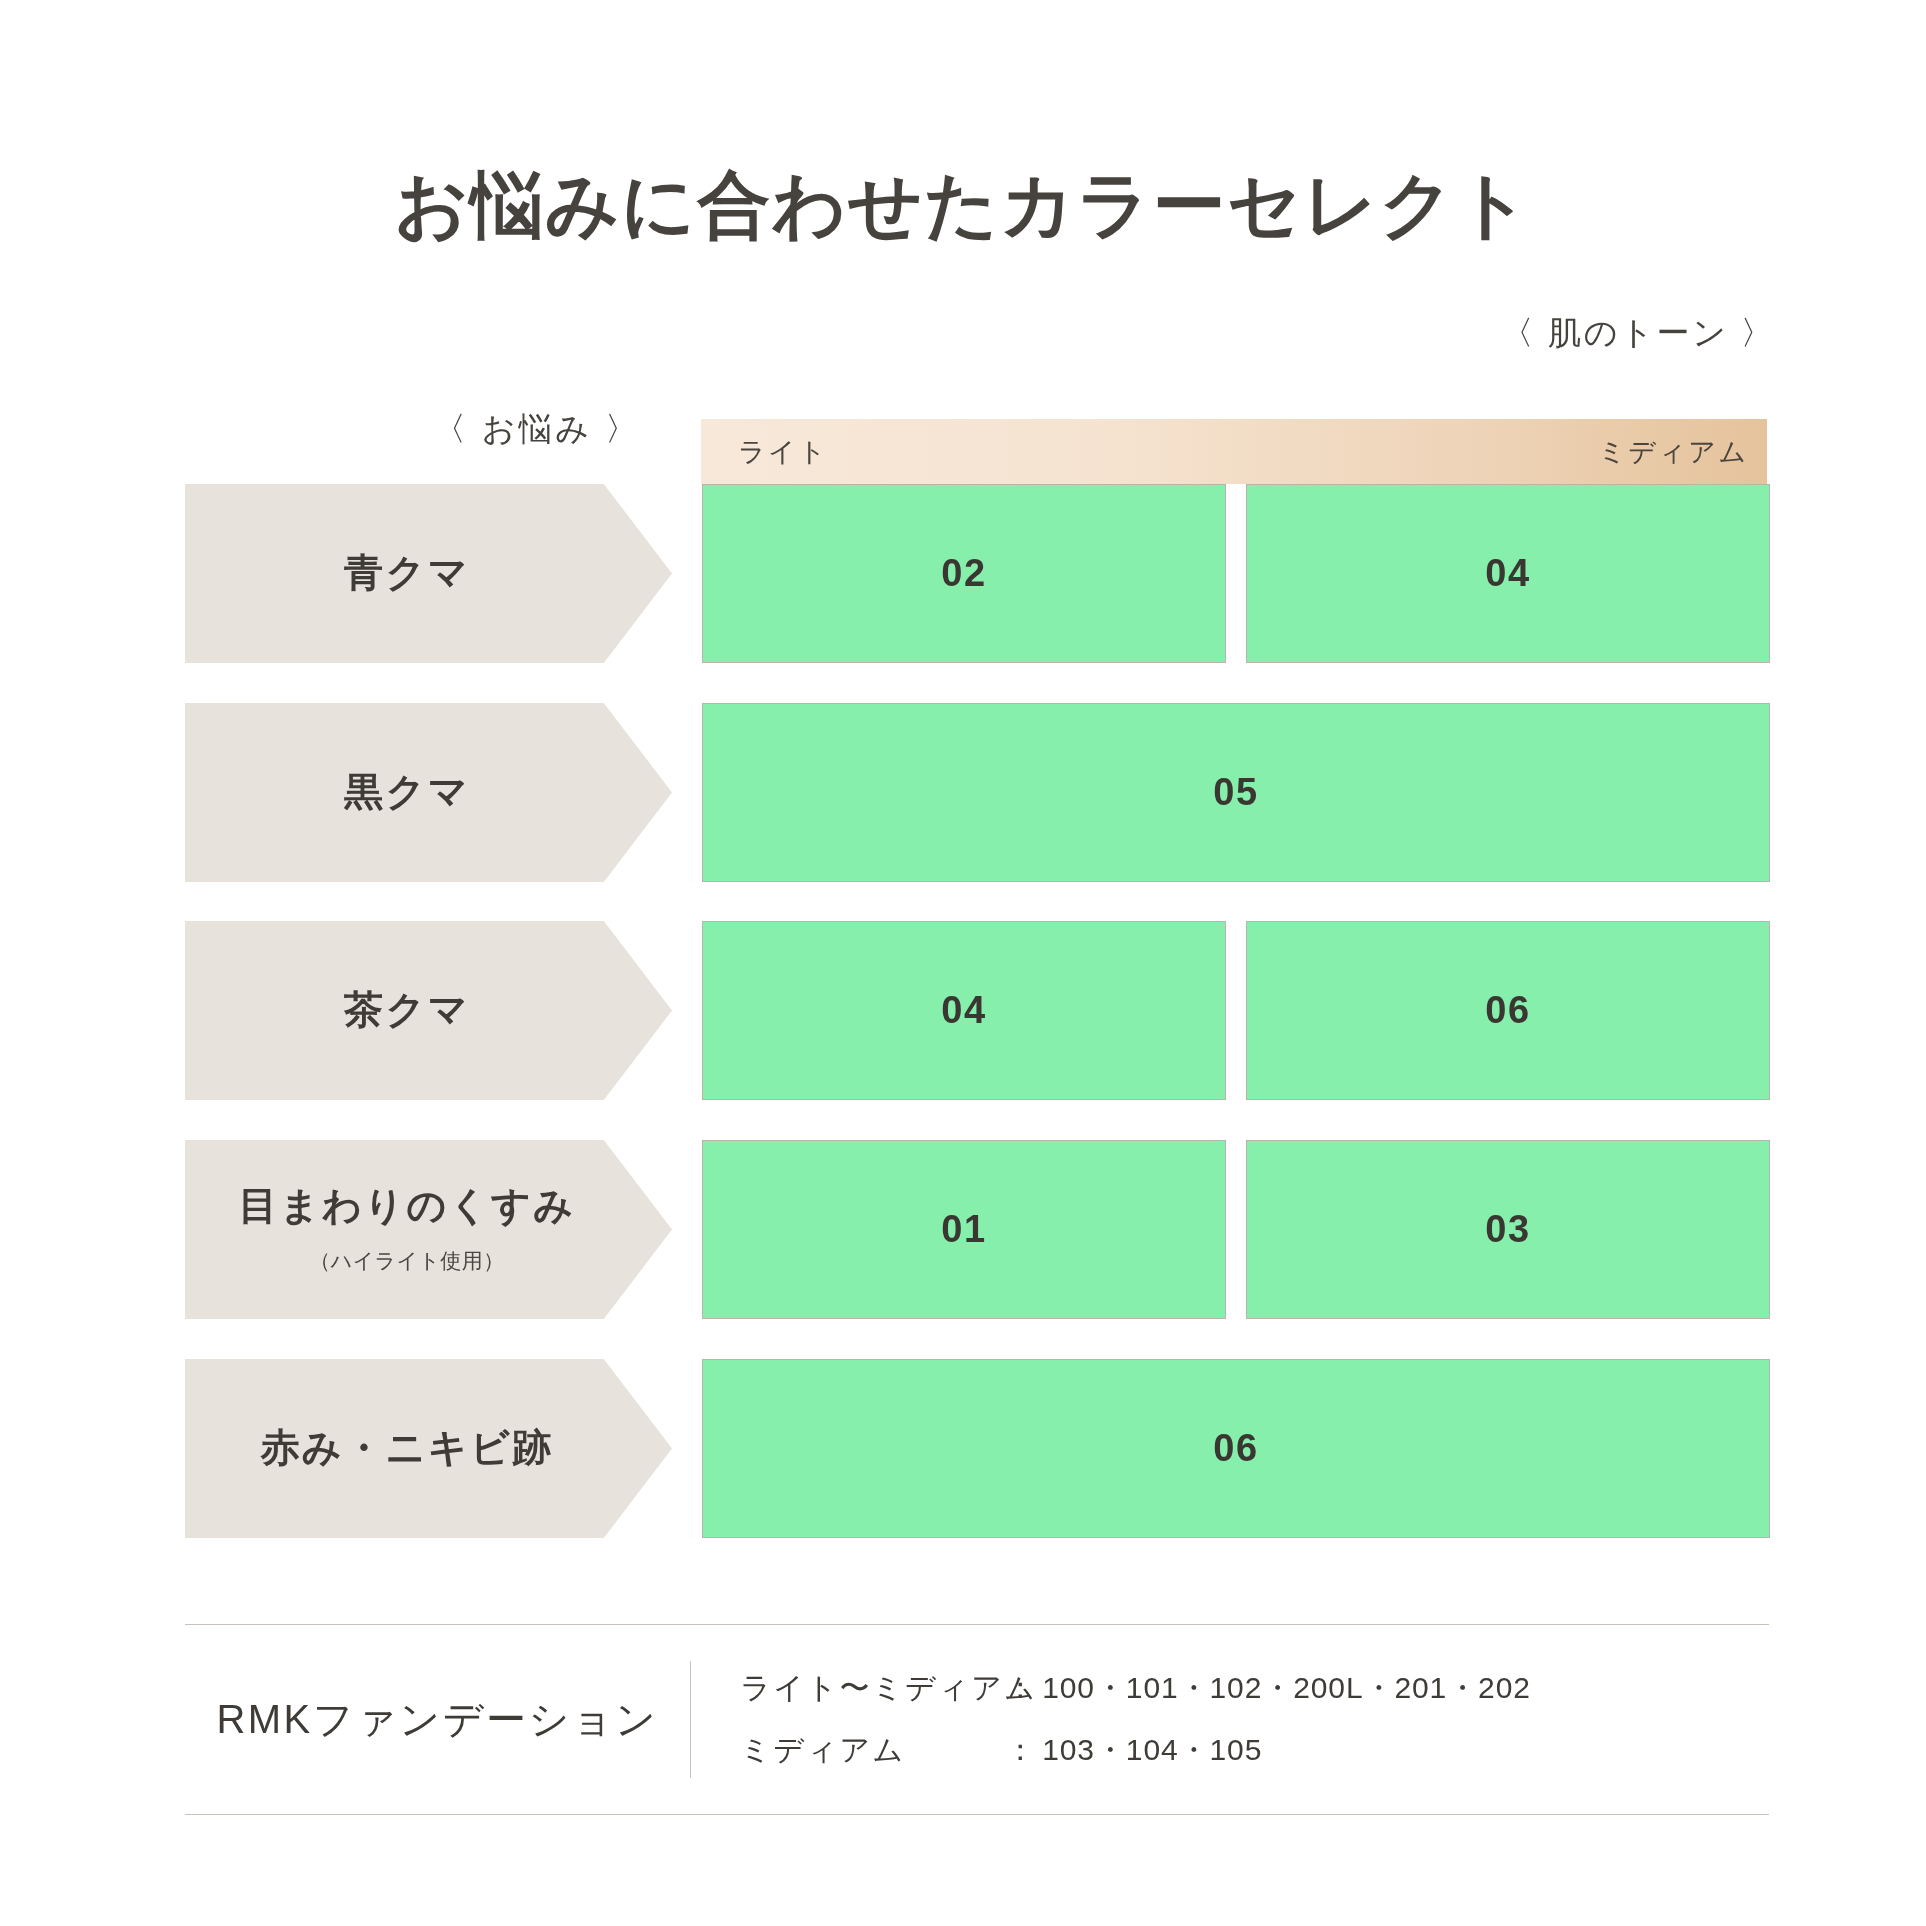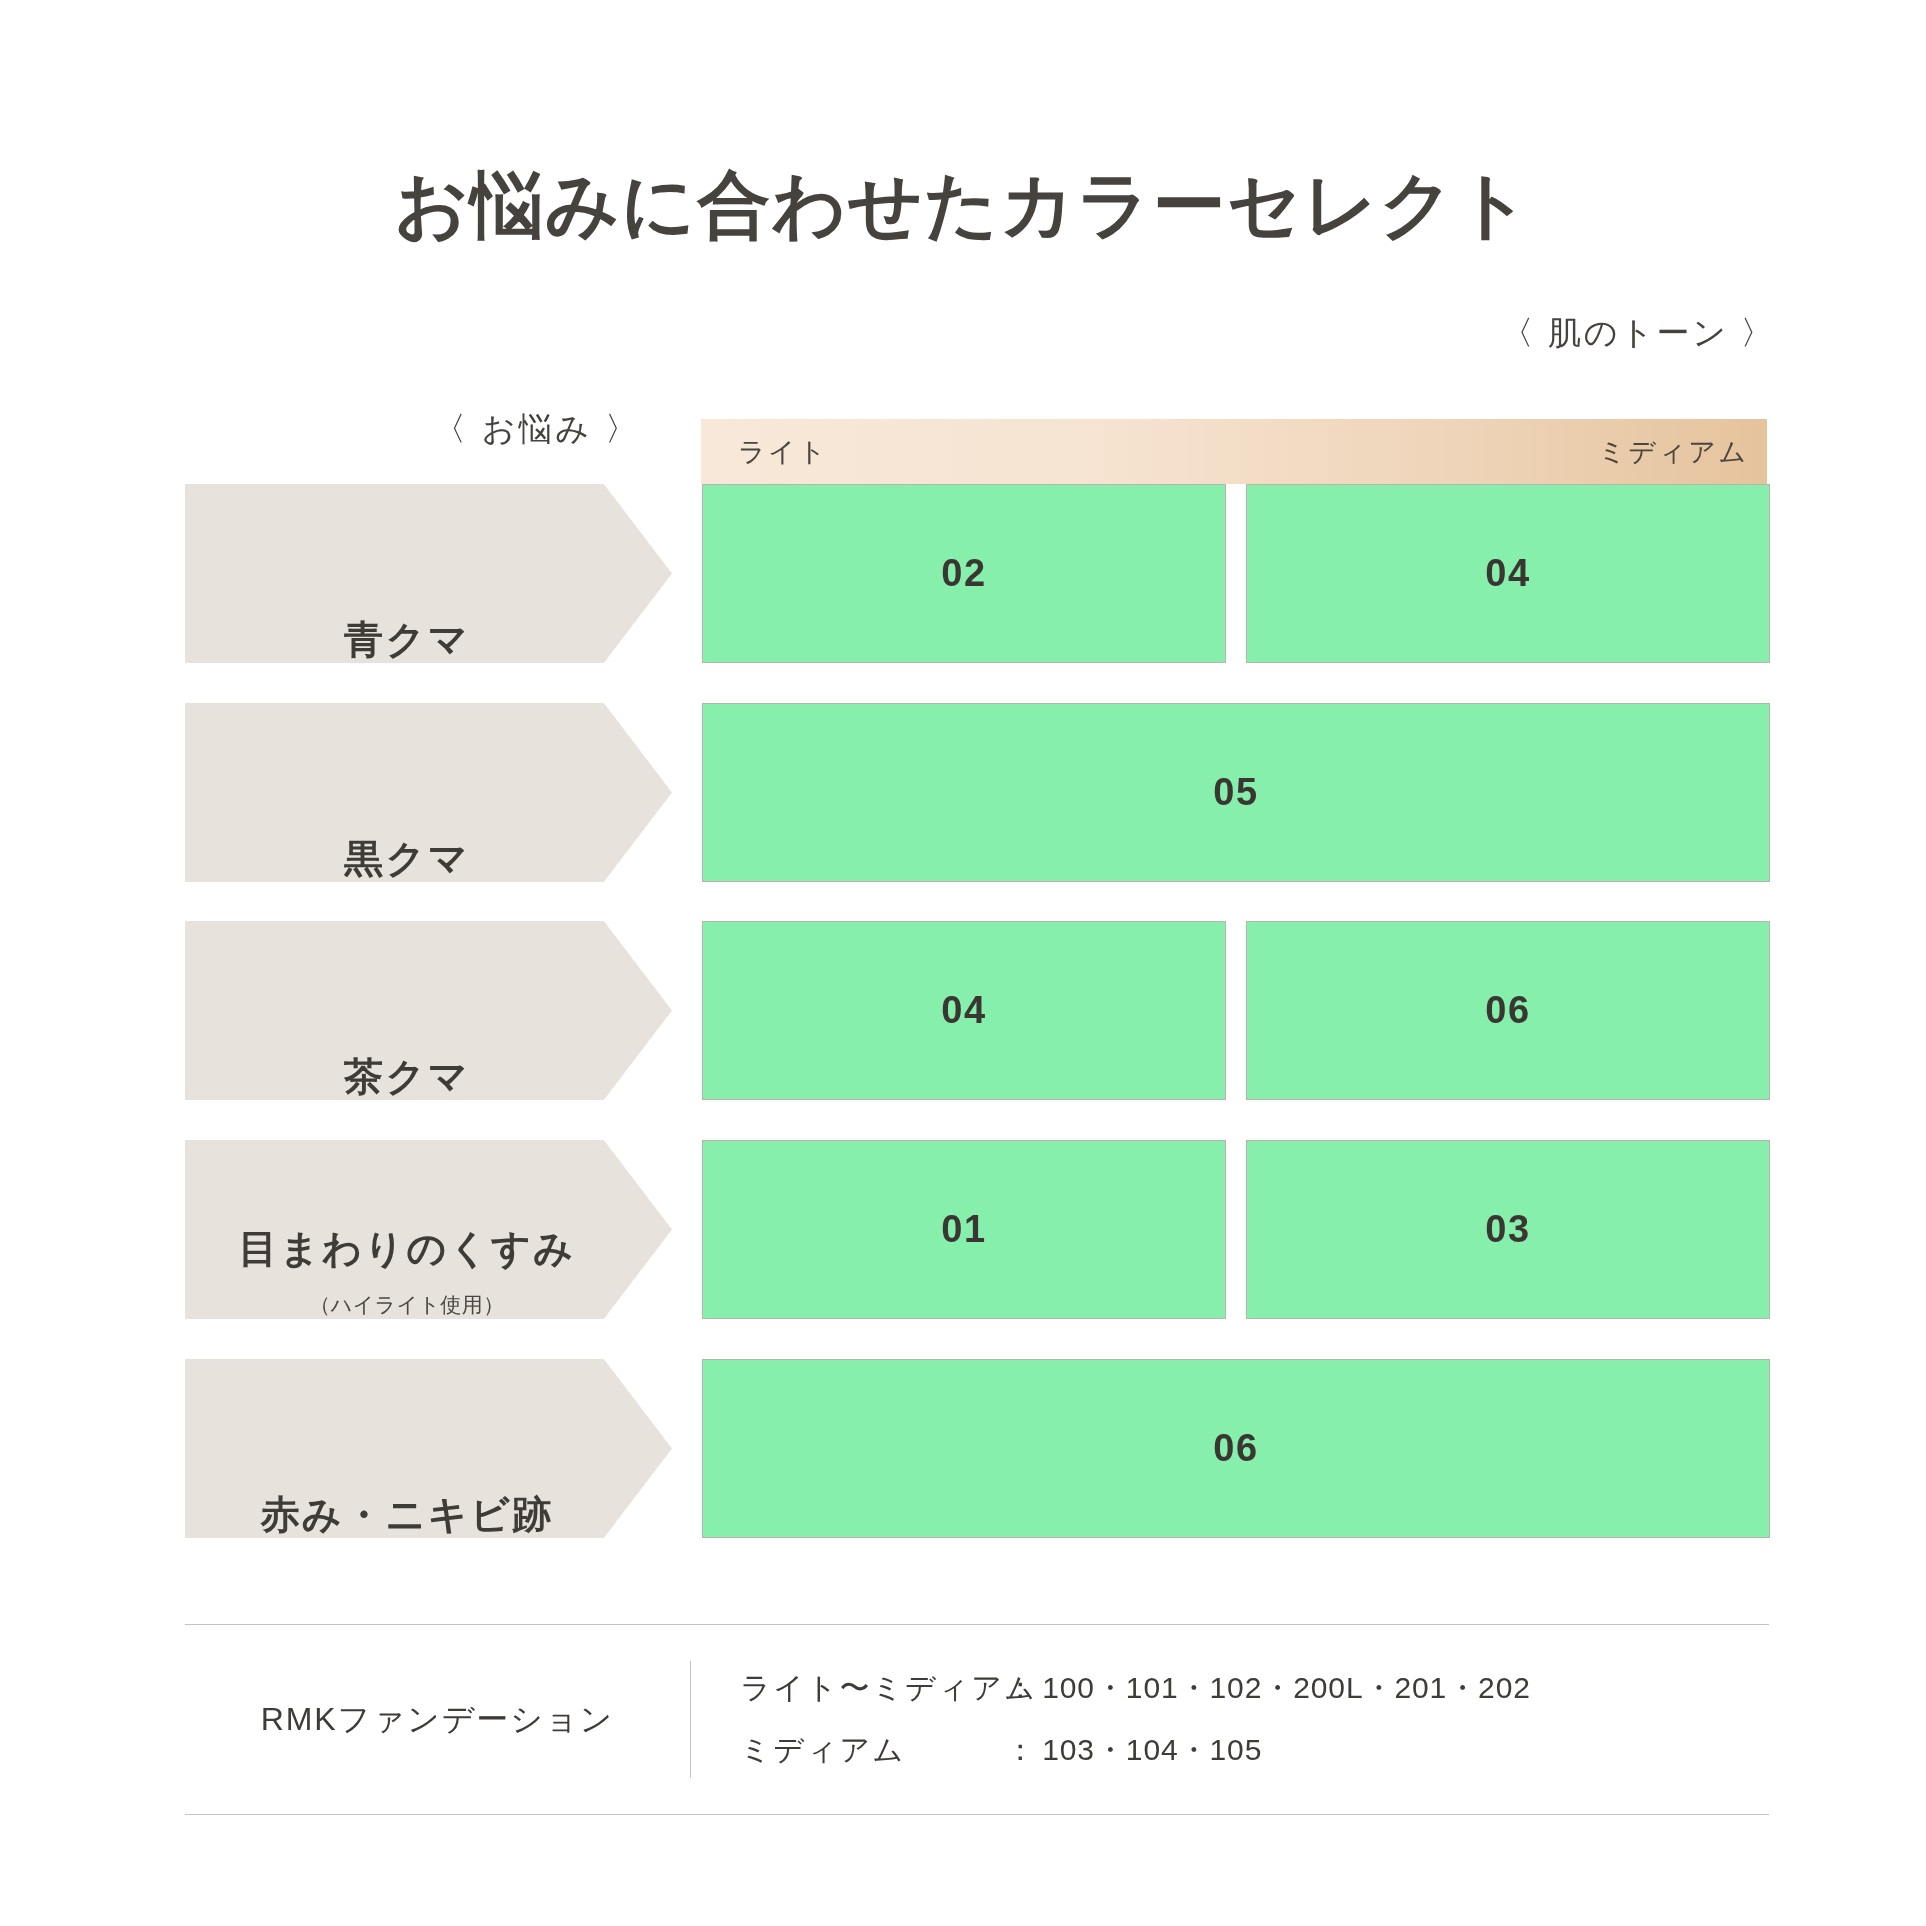--- a/index.html
+++ b/index.html
@@ -98,21 +98,21 @@
     position: absolute;
     left: 0;
     top: 0;
     width: 487px;
     height: 100%;
     background: #e7e3dc;
     clip-path: polygon(0 0, 86% 0, 100% 50%, 86% 100%, 0 100%);
     display: flex;
     flex-direction: column;
     align-items: center;
-    justify-content: flex-end;
+    justify-content: center;
     box-sizing: border-box;
     padding-right: 43px;
   }
   .arrow .a-main {
     font-size: 39px;
     font-weight: bold;
     letter-spacing: 0.06em;
     color: #3f3c38;
     line-height: 1.15;
   }
@@ -156,21 +156,21 @@
     border-top: 1.2px solid #c7c2ba;
     border-bottom: 1.2px solid #c7c2ba;
     height: 191px;
     box-sizing: border-box;
     display: flex;
     align-items: center;
   }
   .footer-left {
     width: 505px;
     text-align: center;
-    font-size: 32px;
+    font-size: 40px;
     letter-spacing: 0.06em;
     color: #3f3c38;
     flex: 0 0 auto;
   }
   .footer-div {
     width: 1.2px;
     height: 117px;
     background: #c7c2ba;
     flex: 0 0 auto;
   }

